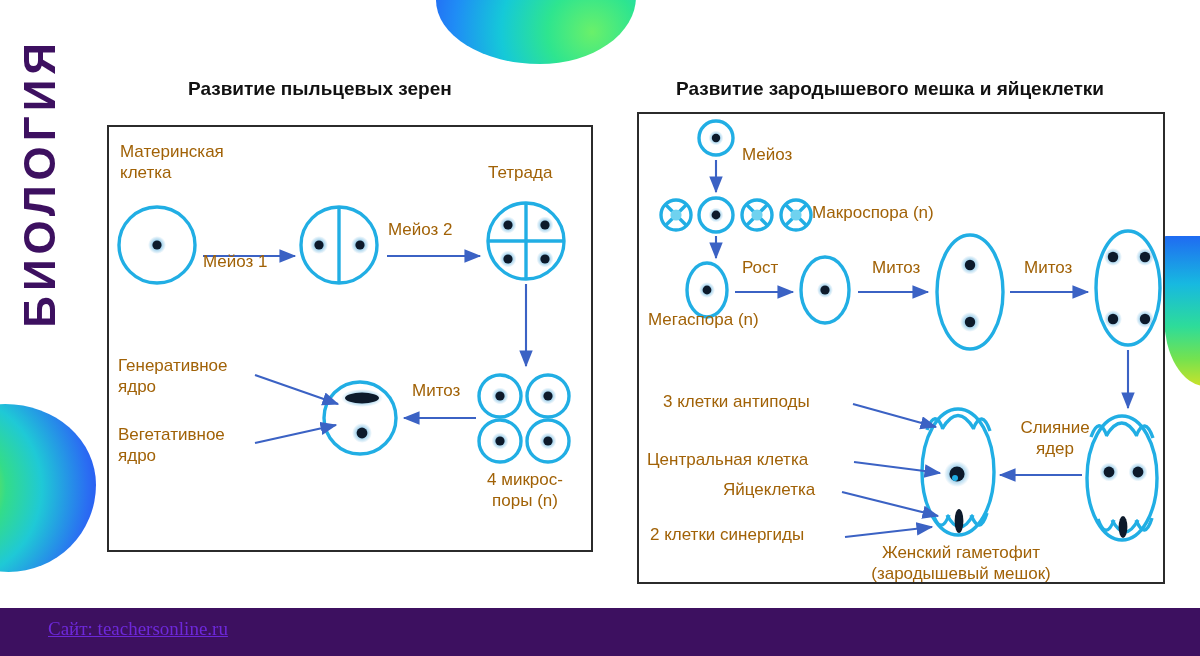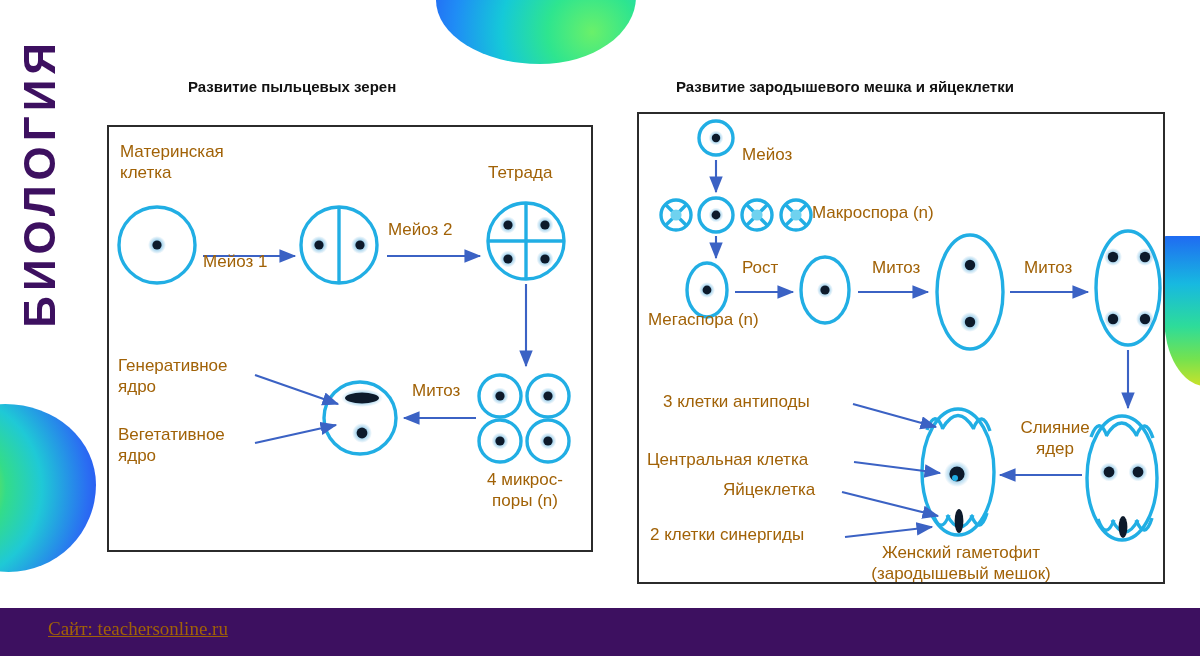--- a/index.html
+++ b/index.html
@@ -28,38 +28,38 @@
     position:absolute;left:8px;top:18px;width:64px;height:330px;
     display:flex;align-items:center;justify-content:center;
   }
   #vertical-title span{
     writing-mode:vertical-rl;transform:rotate(180deg);
     font-size:44px;font-weight:bold;letter-spacing:5px;color:#3d1060;
     font-family:"Liberation Sans","DejaVu Sans",sans-serif;line-height:1;
   }
 
   
-  .panel-title{position:absolute;font-size:15px;font-weight:bold;color:#111;white-space:nowrap;}
+  .panel-title{position:absolute;font-size:19px;font-weight:bold;color:#111;white-space:nowrap;}
   #title-left{left:188px;top:78px;}
   #title-right{left:676px;top:78px;}
   .panel-box{position:absolute;border:2px solid #2b2b2b;background:transparent;}
   #panel-left{left:107px;top:125px;width:482px;height:423px;}
   #panel-right{left:637px;top:112px;width:524px;height:468px;}
 
   
   .lab{position:absolute;font-size:17px;color:#a16207;line-height:1.22;white-space:pre;}
   .lab.c{text-align:center;}
 
   
   svg.layer{position:absolute;left:0;top:0;width:1200px;height:656px;overflow:visible;}
 
   
   #footer{position:absolute;left:0;top:608px;width:1200px;height:48px;background:#3d1060;}
   #footer-link{position:absolute;left:48px;top:618px;font-family:"Liberation Serif","DejaVu Serif",serif;
-    font-size:19px;color:#a16207;text-decoration:underline;}
+    font-size:19px;color:#6d28d9;text-decoration:underline;}
 </style>
 </head>
 <body>
 
 <div class="stage">
 
   <div class="blob" id="blob-top"></div>
   <div class="blob" id="blob-left"></div>
   <div class="blob" id="blob-right"></div>
 

